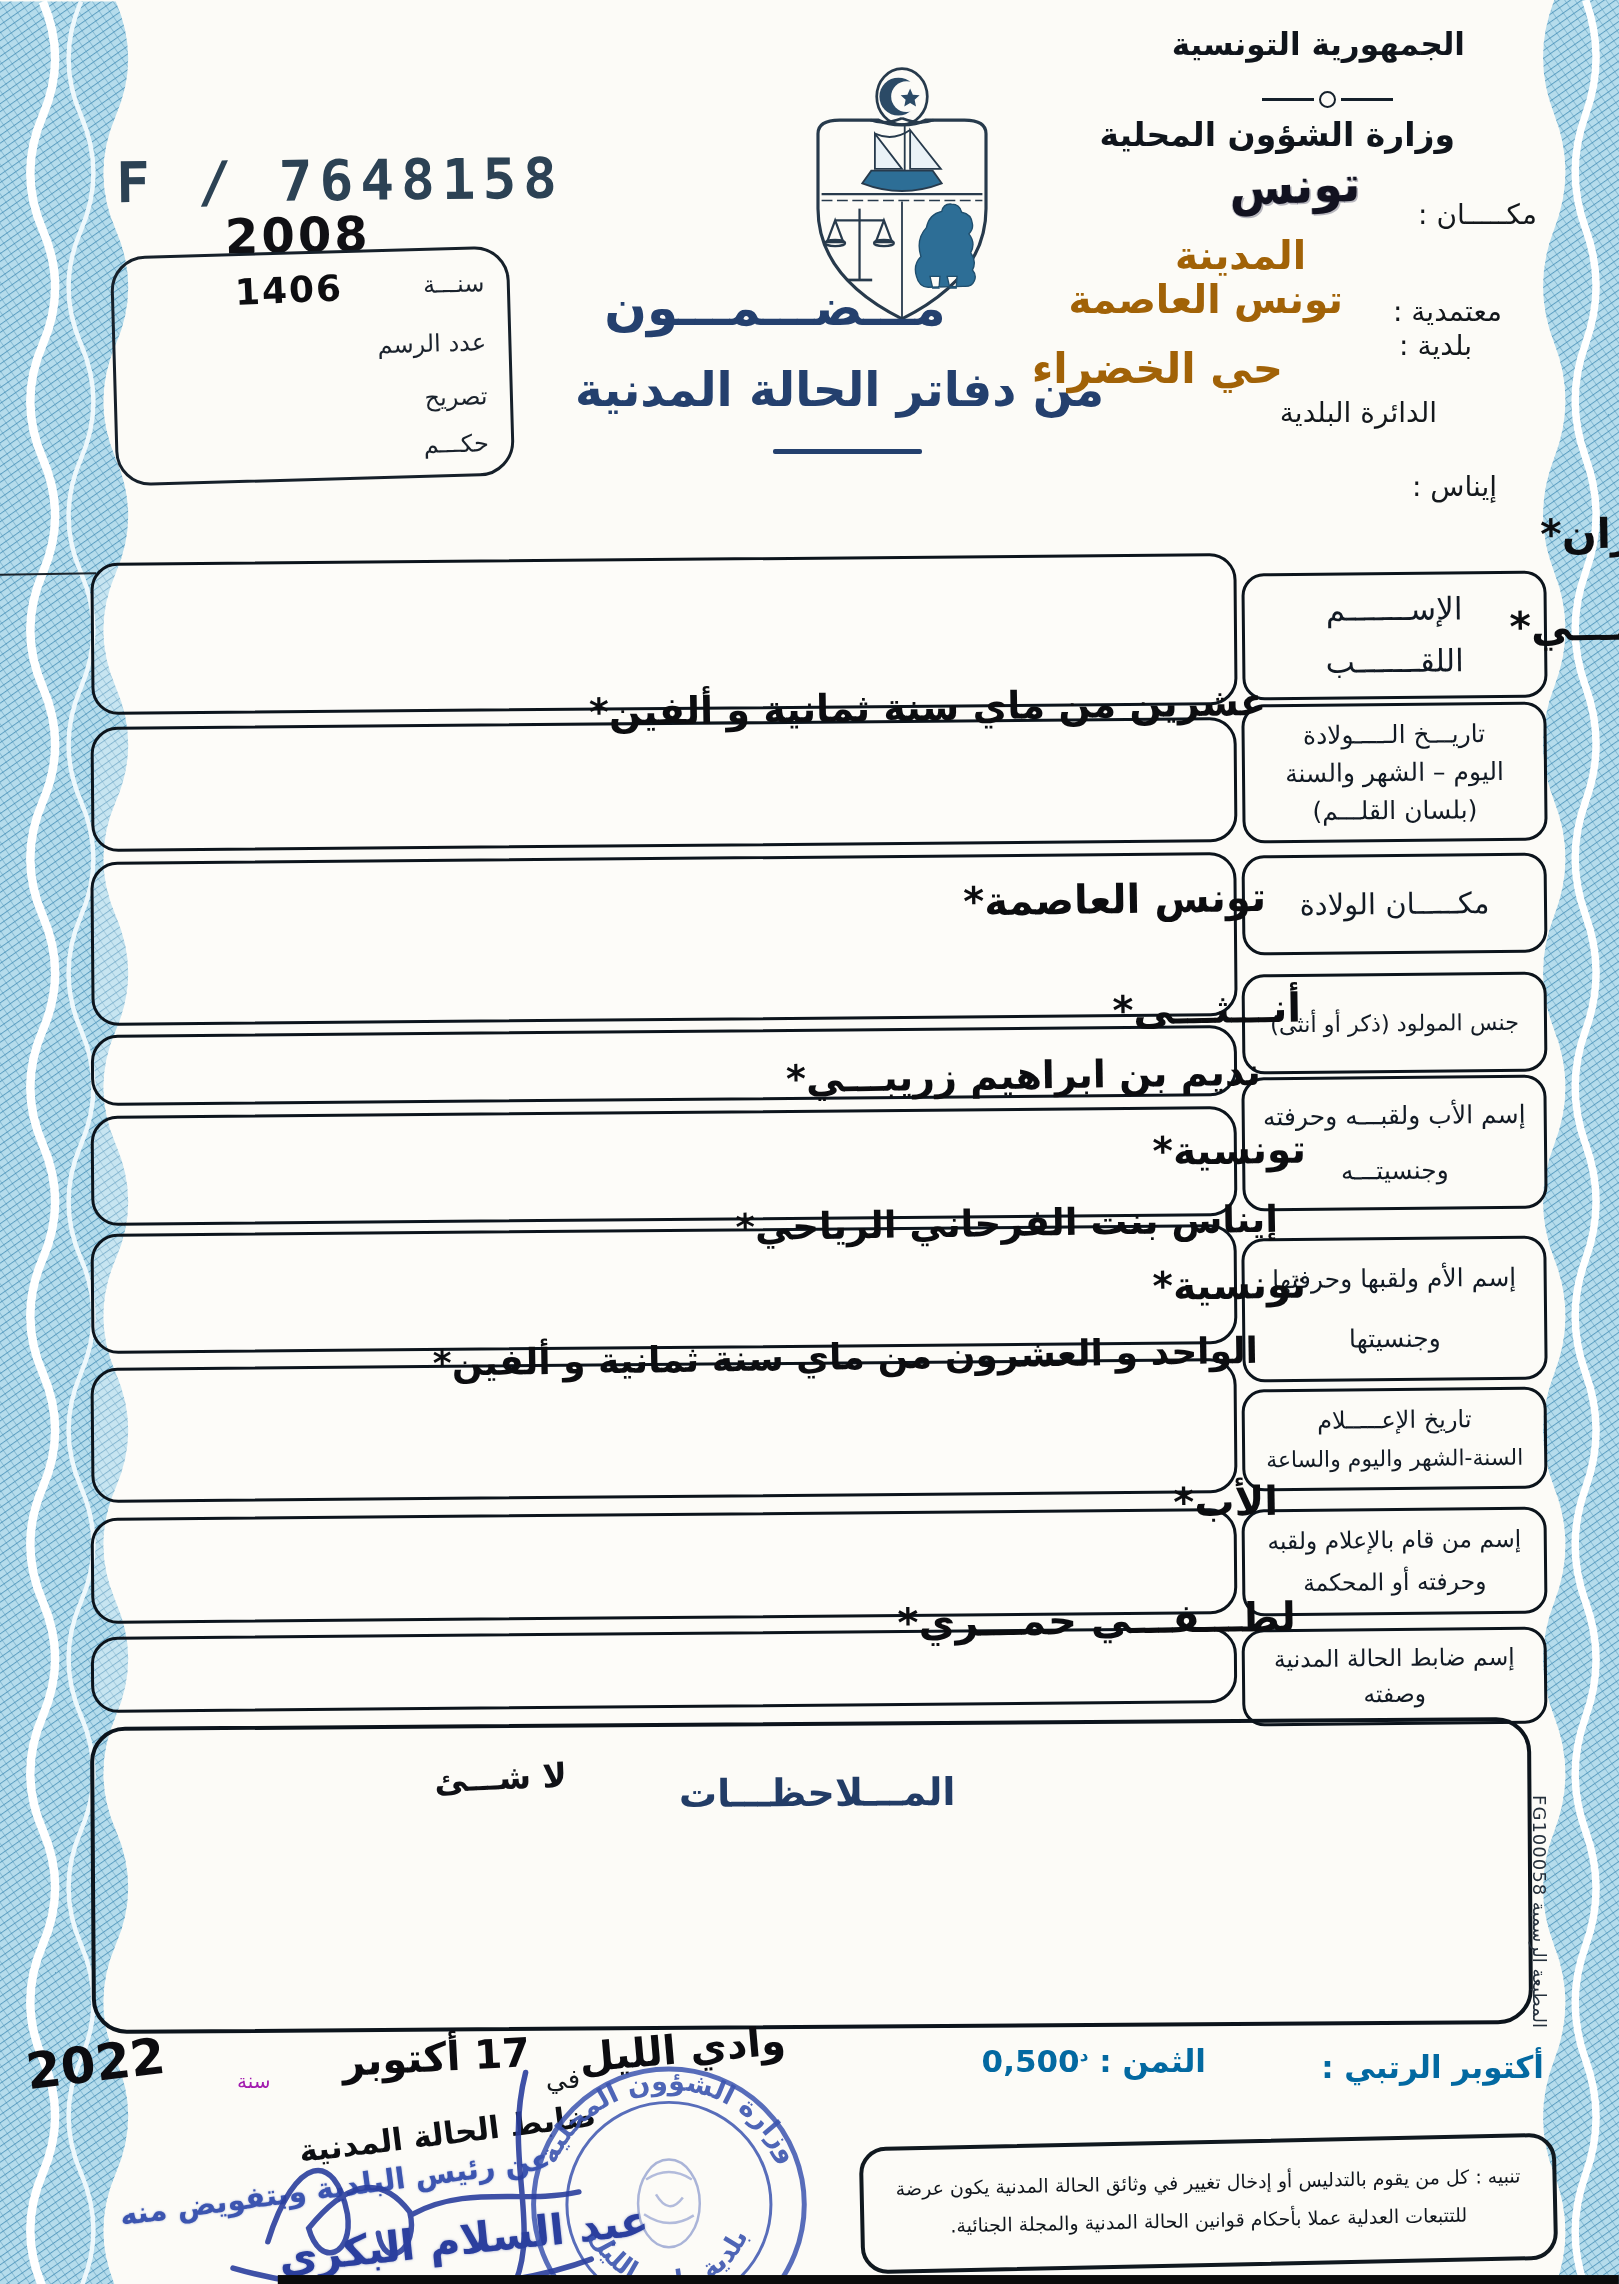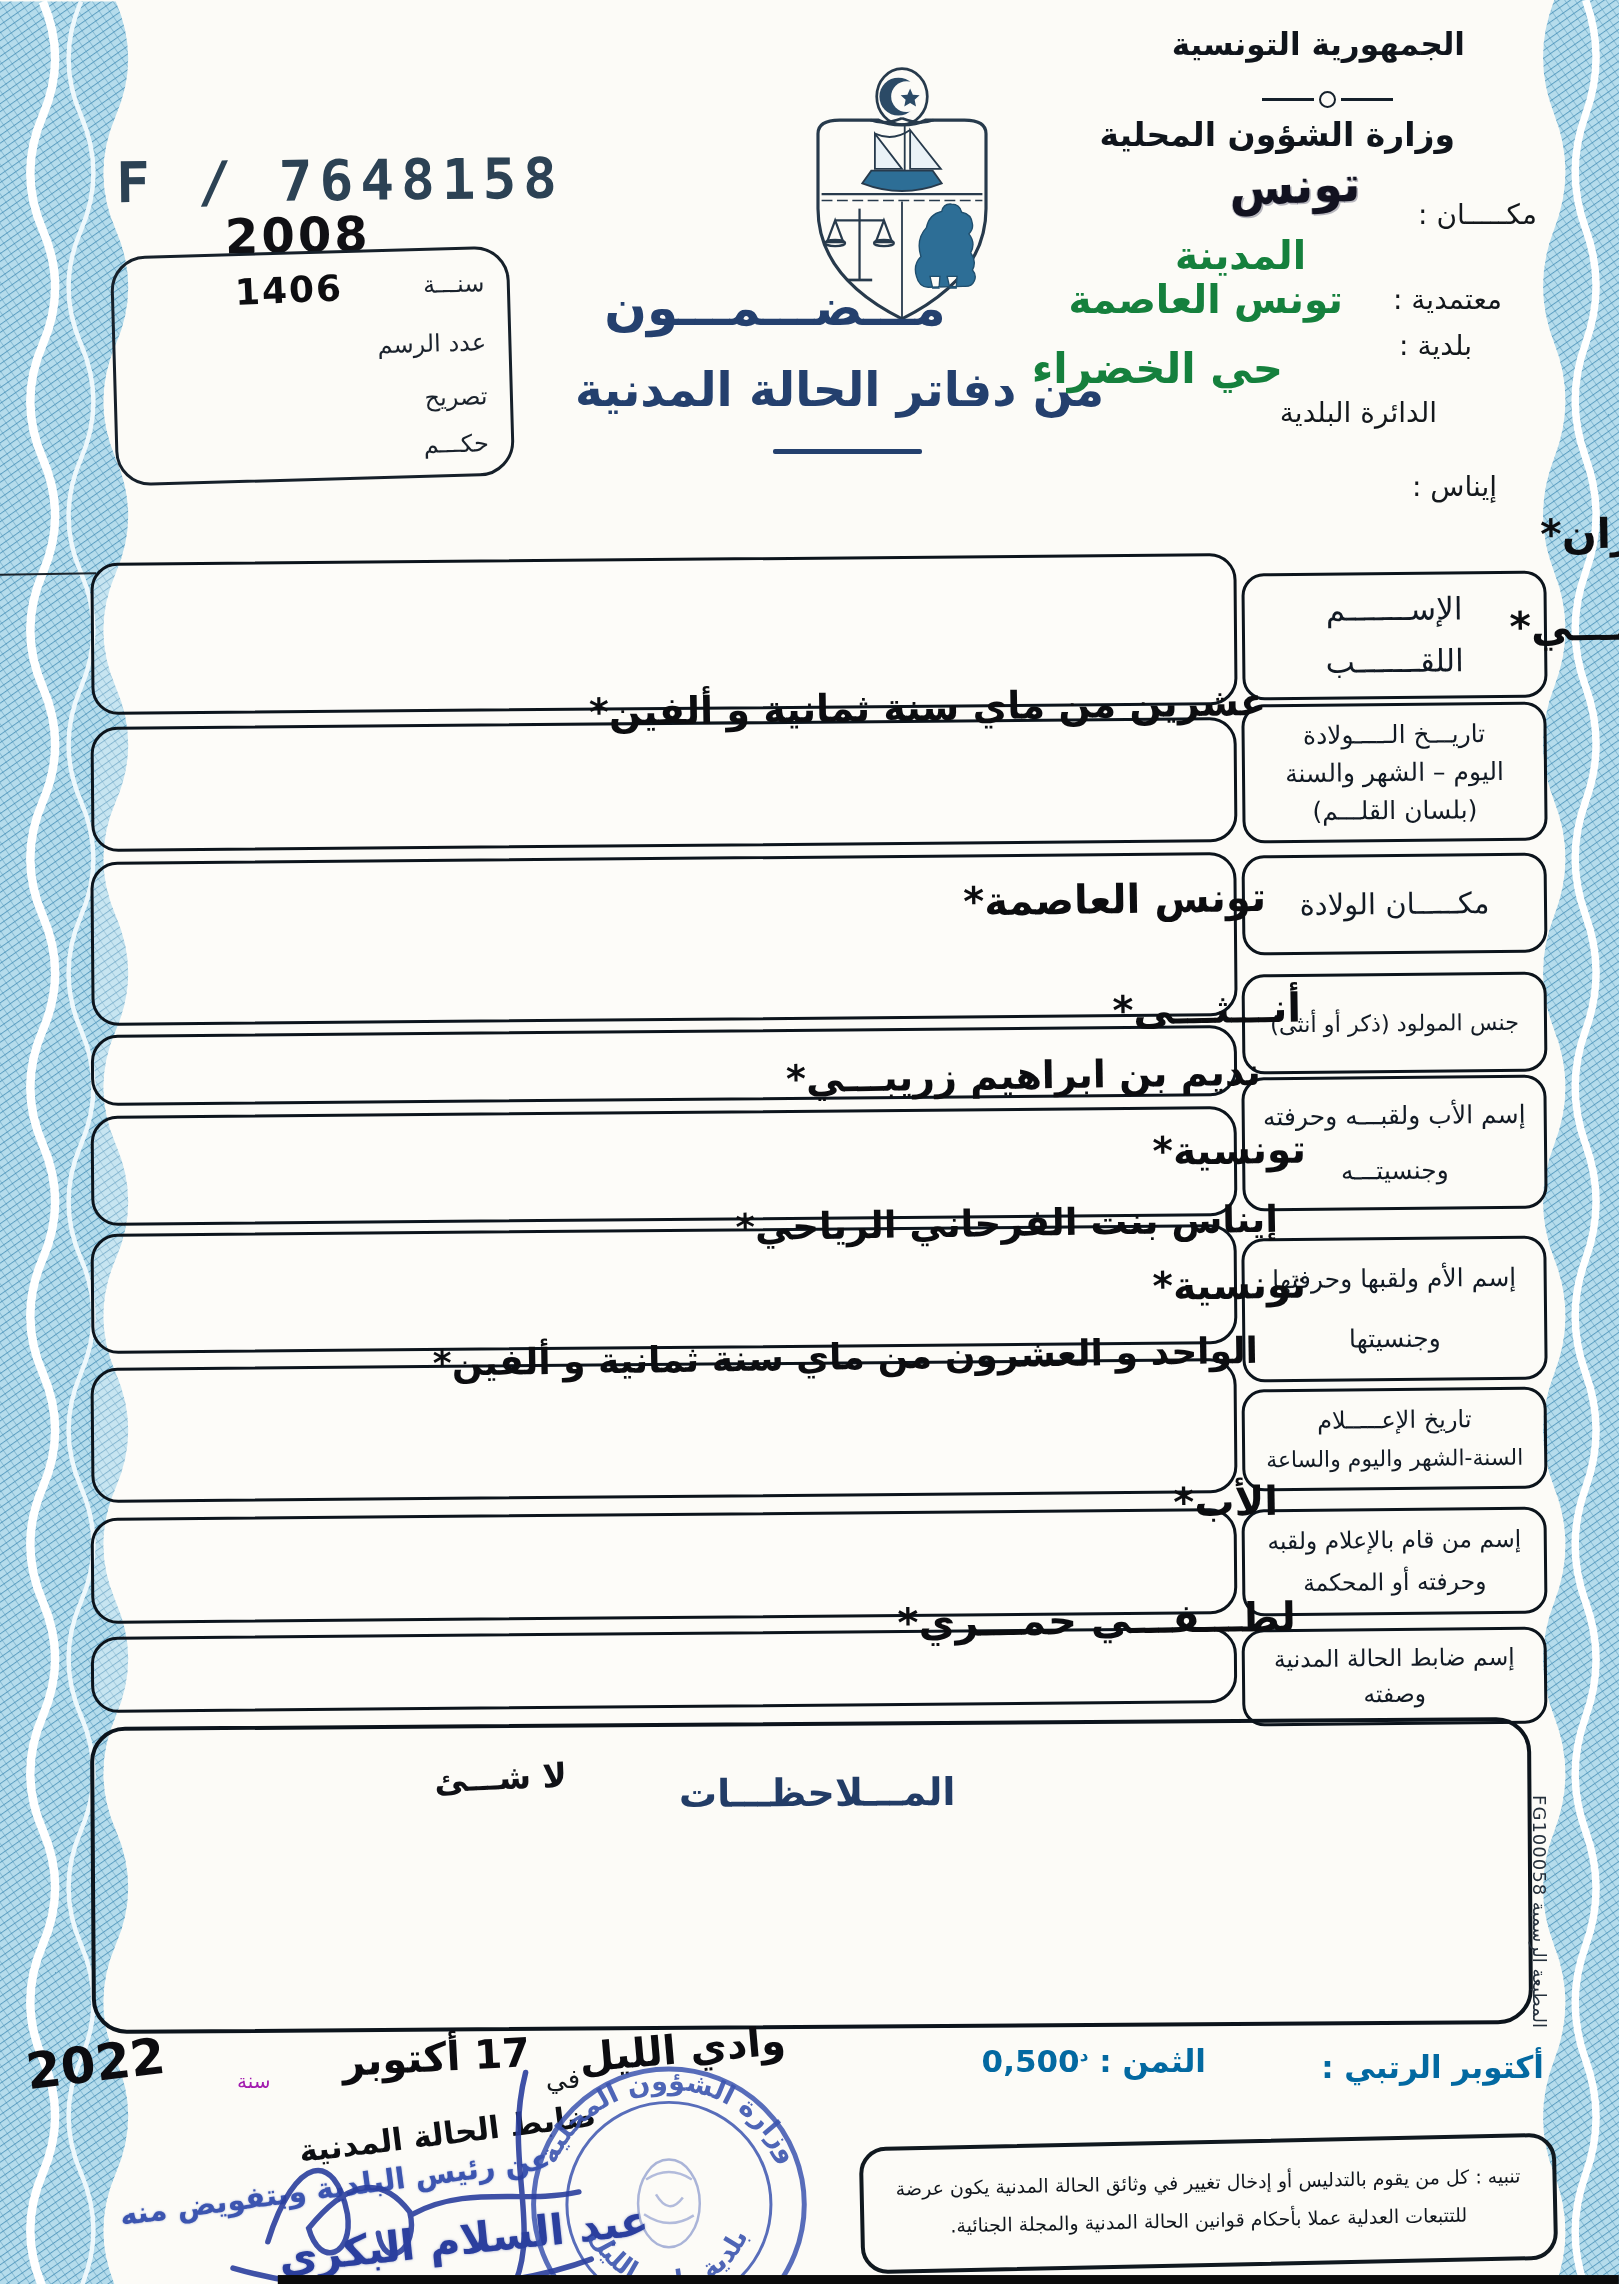--- a/index.html
+++ b/index.html
@@ -9,21 +9,21 @@
   
   .band{position:absolute;top:0;height:2284px;pointer-events:none;}
   
   .serial{font-family:"DejaVu Sans Mono",monospace;font-weight:bold;color:#2c4254;
           font-size:56px;letter-spacing:7px;direction:ltr;transform:rotate(-.6deg);}
   .y2008{font-size:48px;font-weight:bold;color:#101014;transform:rotate(-1.2deg);letter-spacing:3px;direction:ltr;}
   .regbox{border:3.5px solid #16202a;border-radius:35px;transform:rotate(-1.6deg);}
   .regbox .rl{position:absolute;right:22.4px;font-size:24px;color:#1a222c;}
   .regval{font-size:36px;font-weight:bold;color:#0d0d10;transform:rotate(-1deg);letter-spacing:2px;}
   .hlabel{font-size:28px;color:#14181c;}
-  .hval{font-weight:bold;color:#15803d;}
+  .hval{font-weight:bold;color:#a16207;}
   .navy{color:#24406e;font-weight:bold;}
   .title-underline{background:#24406e;border-radius:2px;}
   .citystamp{font-size:47px;font-weight:bold;color:#121220;transform:rotate(-2deg) scaleY(1.05);
              text-shadow:1.5px 1.5px 0 rgba(25,25,60,.30), -1px 0 0.5px rgba(25,25,60,.25);}
   .divline{display:flex;align-items:center;gap:5px;direction:ltr;}
   .divline .seg{height:2.5px;background:#15202b;width:52px;}
   .divline .dot{width:13px;height:13px;border:2.5px solid #15202b;border-radius:50%;}
   
   .vbox{left:92px;width:1140px;border:3.5px solid #0c141c;border-radius:27px;transform:rotate(-.5deg);background:rgba(255,255,255,.25);}
   .lbox{left:1243px;width:305px;border:3.5px solid #0c141c;border-radius:22.4px;transform:rotate(-.6deg);
@@ -128,21 +128,21 @@
   <div class="abs" style="right:154px;top:26px;font-size:31px;font-weight:bold;color:#10151c;">الجمهورية التونسية</div>
   <div class="abs divline" style="right:226px;top:91px;">
     <span class="seg"></span>
       <span class="dot"></span>
       <span class="seg"></span>
   </div>
   <div class="abs" style="right:164px;top:115px;font-size:33px;font-weight:bold;color:#10151c;">وزارة الشؤون المحلية</div>
   <div class="abs citystamp" style="right:259px;top:158px;">تونس</div>
   <div class="abs hlabel" style="right:82px;top:198px;">مكـــــان :</div>
   <div class="abs hval" style="right:313px;top:233px;font-size:39px;">المدينة</div>
-  <div class="abs hlabel" style="right:117px;top:283px;">معتمدية :</div>
+  <div class="abs hlabel" style="right:117px;top:295px;">معتمدية :</div>
   <div class="abs hval" style="right:276px;top:277px;font-size:39px;">تونس العاصمة</div>
   <div class="abs hlabel" style="right:147px;top:329px;">بلدية :</div>
   <div class="abs hval" style="right:336px;top:344px;font-size:42px;">حي الخضراء</div>
   <div class="abs hlabel" style="right:182px;top:396px;">الدائرة البلدية</div>
   <div class="abs hlabel" style="right:122px;top:470px;">إيناس :</div>
 
   <div class="abs" style="left:0;top:573px;width:97px;height:2px;background:#1b242c;transform:rotate(-.8deg);"></div>
 
   <div class="abs vbox" style="top:558px;height:146px;"></div>
   <div class="abs vbox" style="top:722px;height:119px;"></div>

